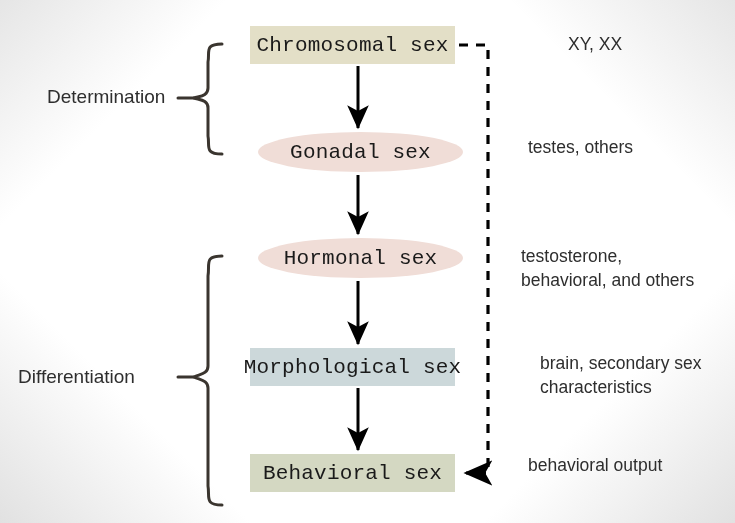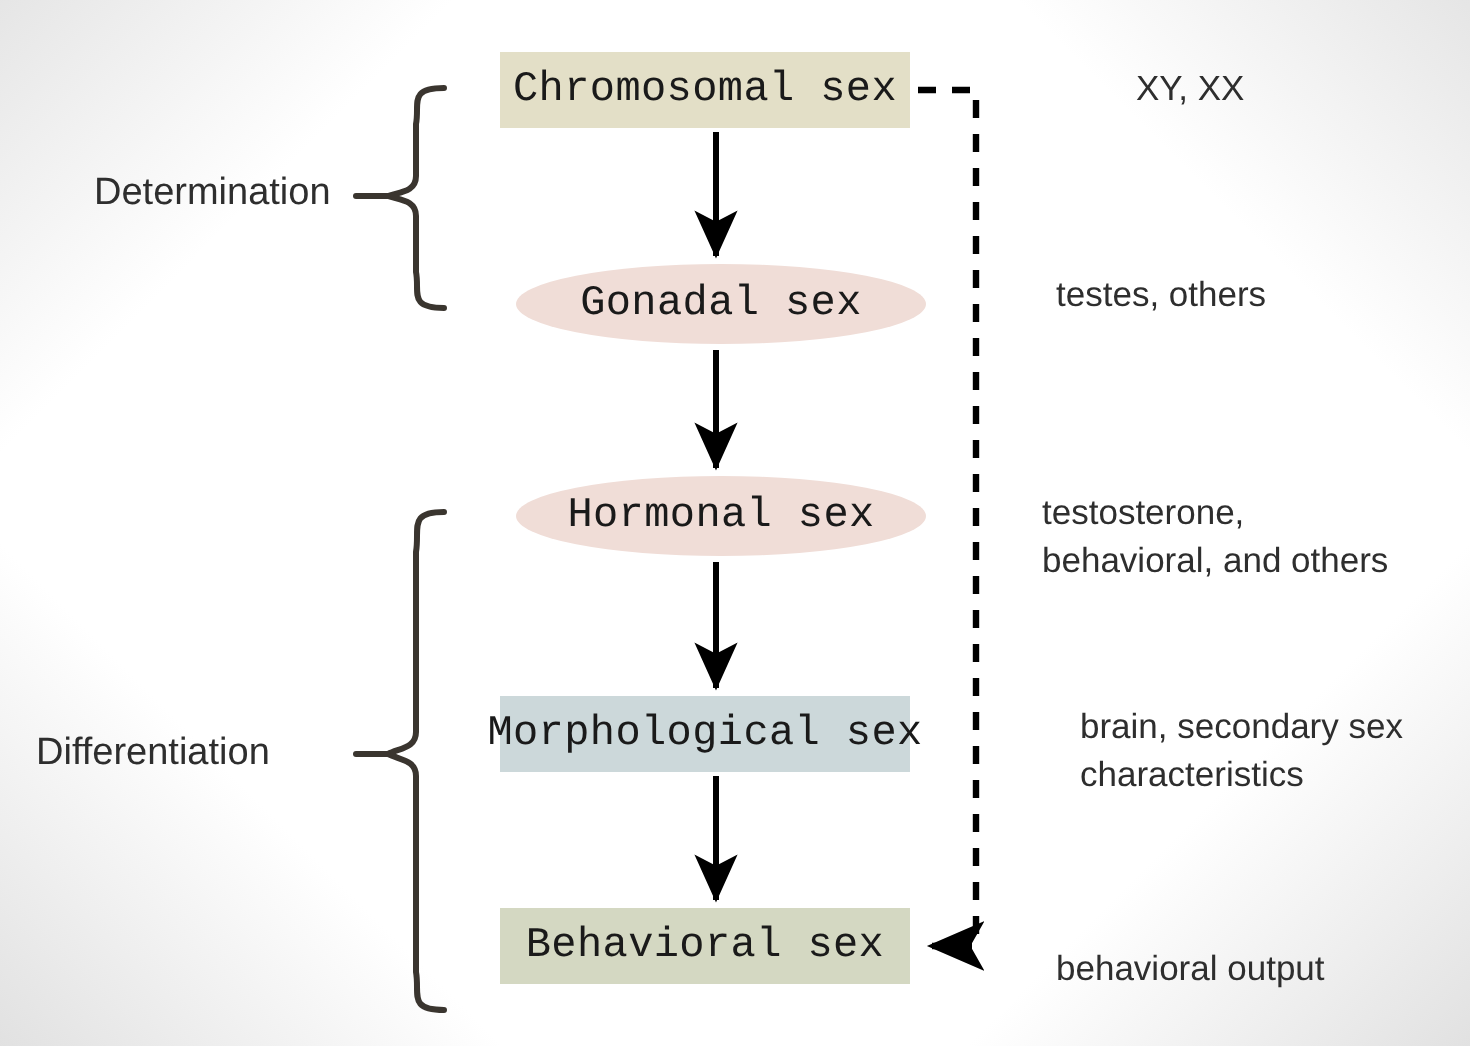--- a/index.html
+++ b/index.html
@@ -96,21 +96,21 @@
     font-family: "Liberation Sans", sans-serif;
     font-size: 17.5px;
     color: #2e2e2e;
     line-height: 1.35;
     white-space: pre-line;
   }
   #anno-chromosomal  { left: 528px; top: 33px; margin-left: 40px; }
   #anno-gonadal      { left: 528px; top: 136px; }
   #anno-hormonal     { left: 521px; top: 245px; }
   #anno-morphological{ left: 528px; top: 352px; margin-left: 12px; }
-  #anno-behavioral   { left: 528px; top: 473px; }
+  #anno-behavioral   { left: 528px; top: 454px; }
 </style>
 </head>
 <body>
 
 <div id="diagram-root">
 
   <div class="vignette"></div>
 
   <svg id="overlay" viewBox="0 0 735 523">
     <defs>

